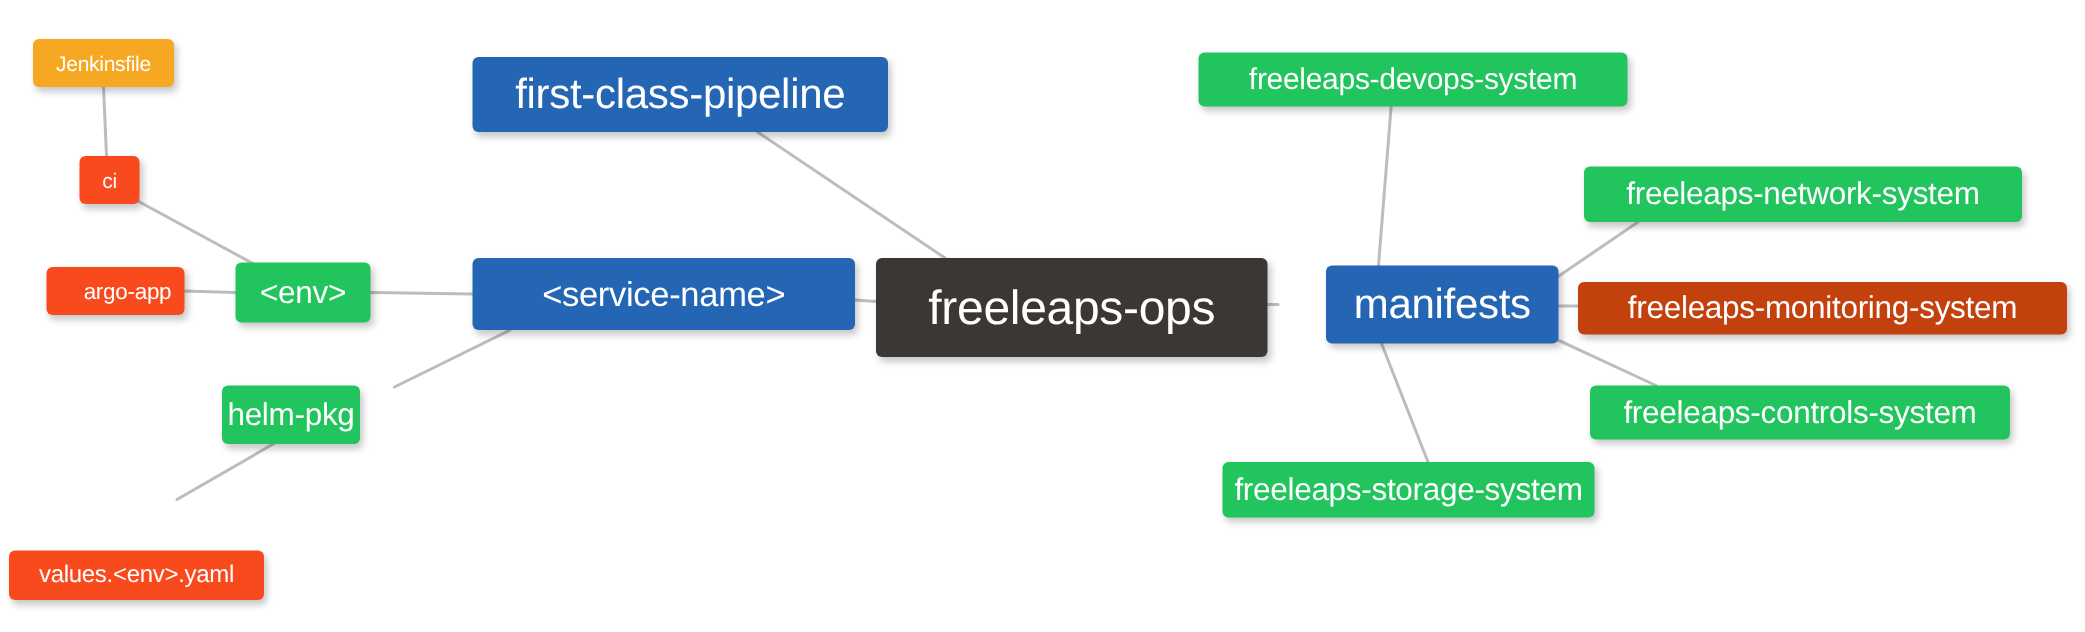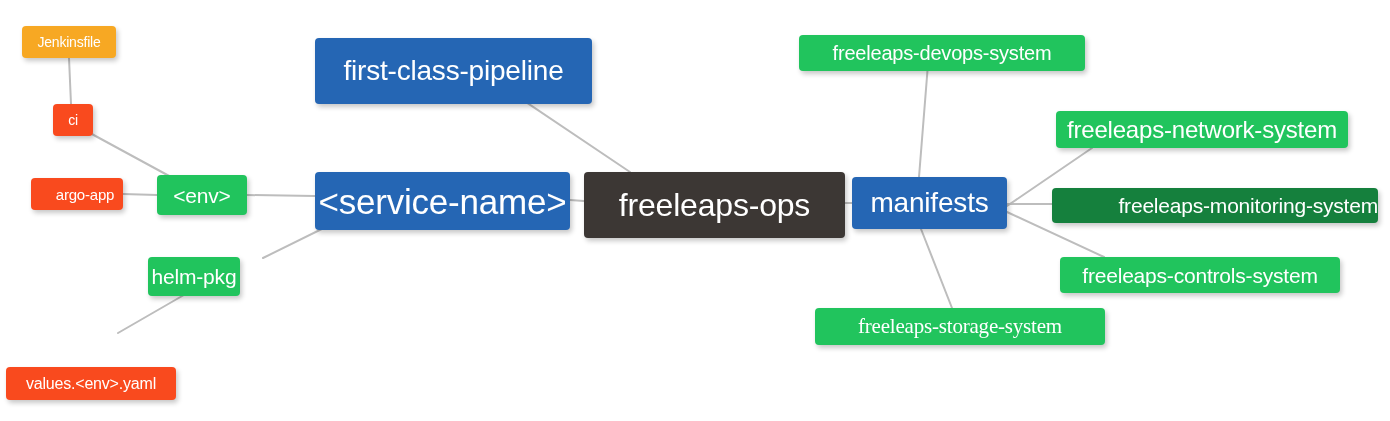--- a/index.html
+++ b/index.html
@@ -73,41 +73,41 @@
       </div>
       <div class="node" style="left: 157px; top: 175px; width: 90px; height: 40px; background: rgb(33, 196, 93); font-size: 21px;">
         <span>&lt;env&gt;</span>
       </div>
       <div class="node" style="left: 148px; top: 257px; width: 92px; height: 39px; background: rgb(33, 196, 93); font-size: 21px;">
         <span>helm-pkg</span>
       </div>
       <div class="node" style="left: 6px; top: 333px; width: 170px; height: 33px; background: rgb(249, 74, 30); font-size: 16px; margin-top: 34px;">
         <span>values.&lt;env&gt;.yaml</span>
       </div>
-      <div class="node" style="left: 315px; top: 38px; width: 277px; height: 66px; background: rgb(37, 102, 180); font-size: 28px;">
+      <div class="node" style="left: 315px; top: 38px; width: 277px; height: 50px; background: rgb(37, 102, 180); font-size: 28px;">
         <span>first-class-pipeline</span>
       </div>
-      <div class="node" style="left: 315px; top: 172px; width: 255px; height: 58px; background: rgb(37, 102, 180); font-size: 35px;">
+      <div class="node" style="left: 315px; top: 172px; width: 255px; height: 48px; background: rgb(37, 102, 180); font-size: 23px;">
         <span>&lt;service-name&gt;</span>
       </div>
       <div class="node" style="left: 584px; top: 172px; width: 261px; height: 66px; background: rgb(60, 55, 52); font-size: 32px;">
         <span>freeleaps-ops</span>
       </div>
-      <div class="node" style="left: 852px; top: 177px; width: 155px; height: 52px; background: rgb(37, 102, 180); font-size: 28px;">
+      <div class="node" style="left: 884px; top: 177px; width: 155px; height: 52px; background: rgb(37, 102, 180); font-size: 28px;">
         <span>manifests</span>
       </div>
       <div class="node" style="left: 799px; top: 35px; width: 286px; height: 36px; background: rgb(33, 196, 93); font-size: 20px;">
         <span>freeleaps-devops-system</span>
       </div>
-      <div class="node" style="left: 1056px; top: 111px; width: 292px; height: 37px; background: rgb(33, 196, 93); font-size: 24px;">
+      <div class="node" style="left: 1056px; top: 111px; width: 292px; height: 37px; background: rgb(33, 196, 93); font-size: 21px;">
         <span>freeleaps-network-system</span>
       </div>
-      <div class="node" style="left: 1052px; top: 188px; width: 326px; height: 35px; background: #15803d; font-size: 21px; justify-content: flex-end;">
+      <div class="node" style="left: 1052px; top: 188px; width: 326px; height: 35px; background: #c2410c; font-size: 21px;">
         <span>freeleaps-monitoring-system</span>
       </div>
       <div class="node" style="left: 1060px; top: 257px; width: 280px; height: 36px; background: rgb(33, 196, 93); font-size: 21px;">
         <span>freeleaps-controls-system</span>
       </div>
-      <div class="node" style="left: 815px; top: 308px; width: 290px; height: 37px; background: rgb(33, 196, 93); font-size: 21px; font-family: Liberation Serif, serif;">
+      <div class="node" style="left: 815px; top: 308px; width: 248px; height: 37px; background: rgb(33, 196, 93); font-size: 21px;">
         <span>freeleaps-storage-system</span>
       </div>
     </div>
 </div>
 
 </body></html>

